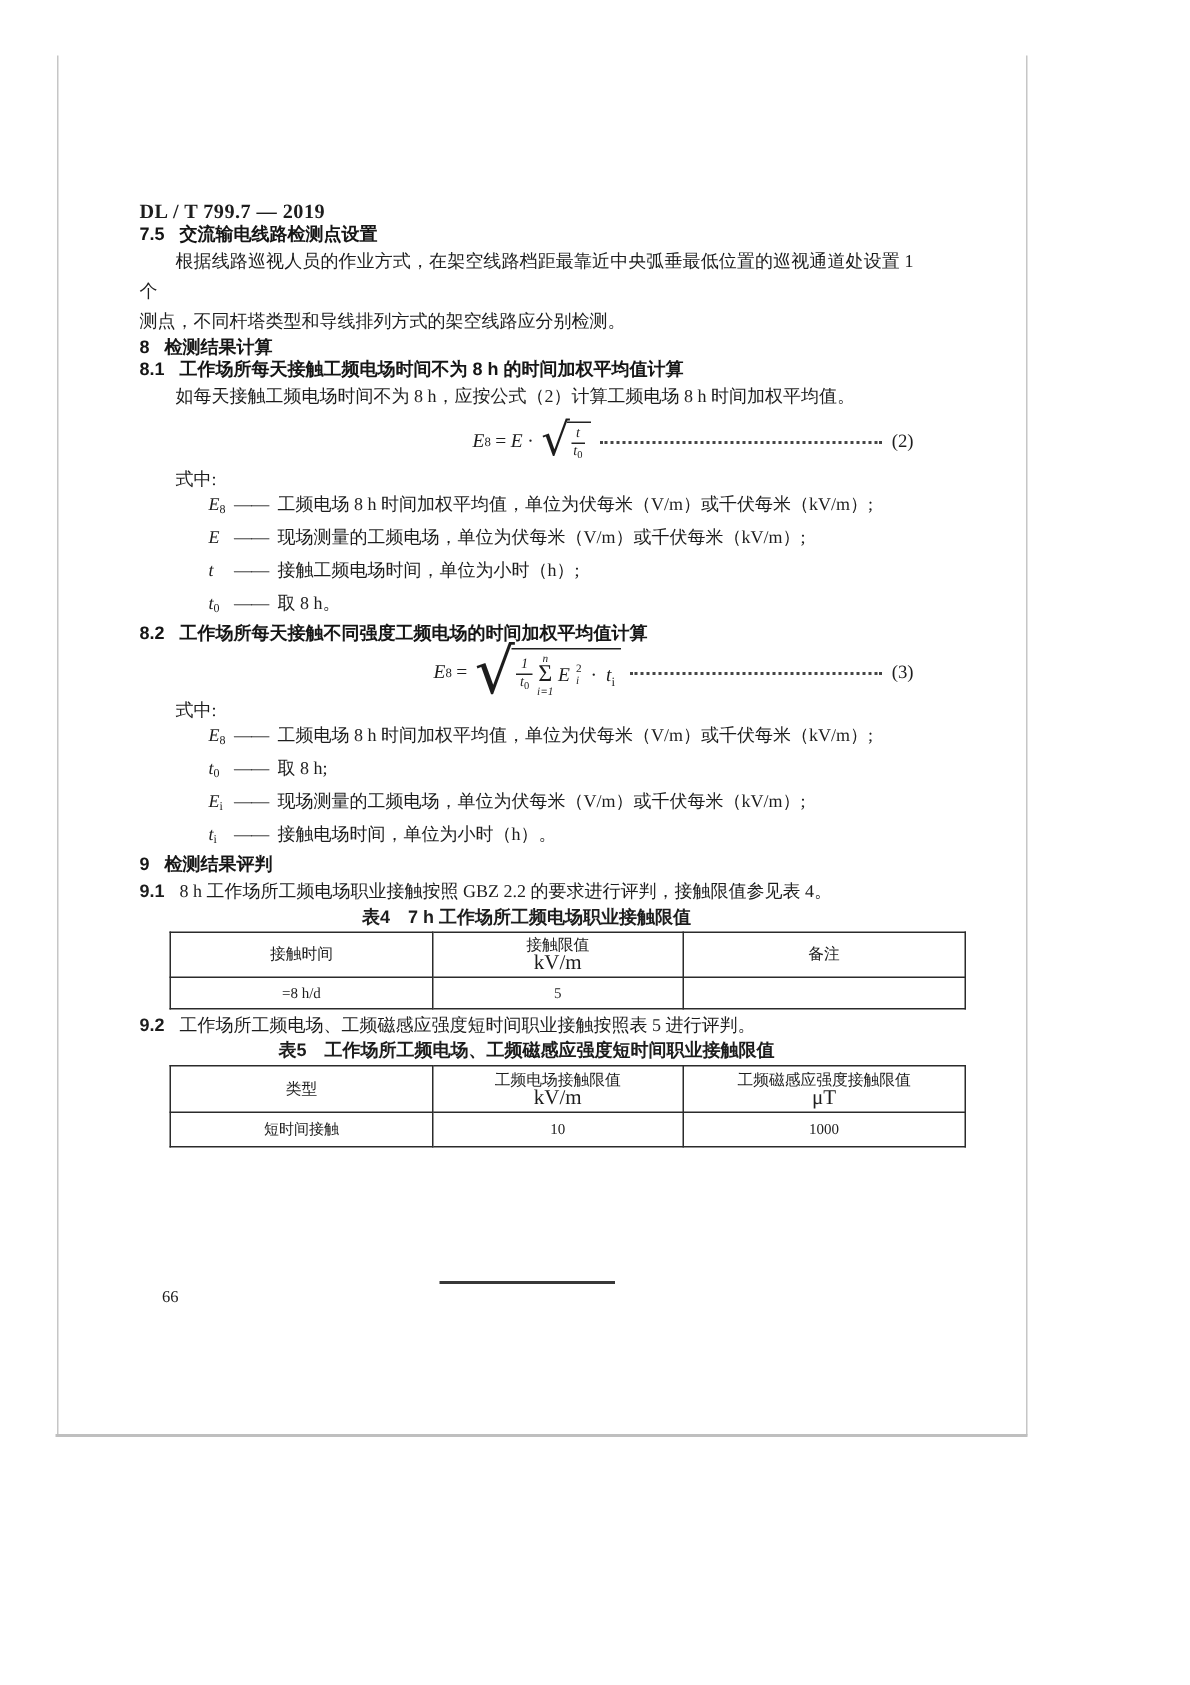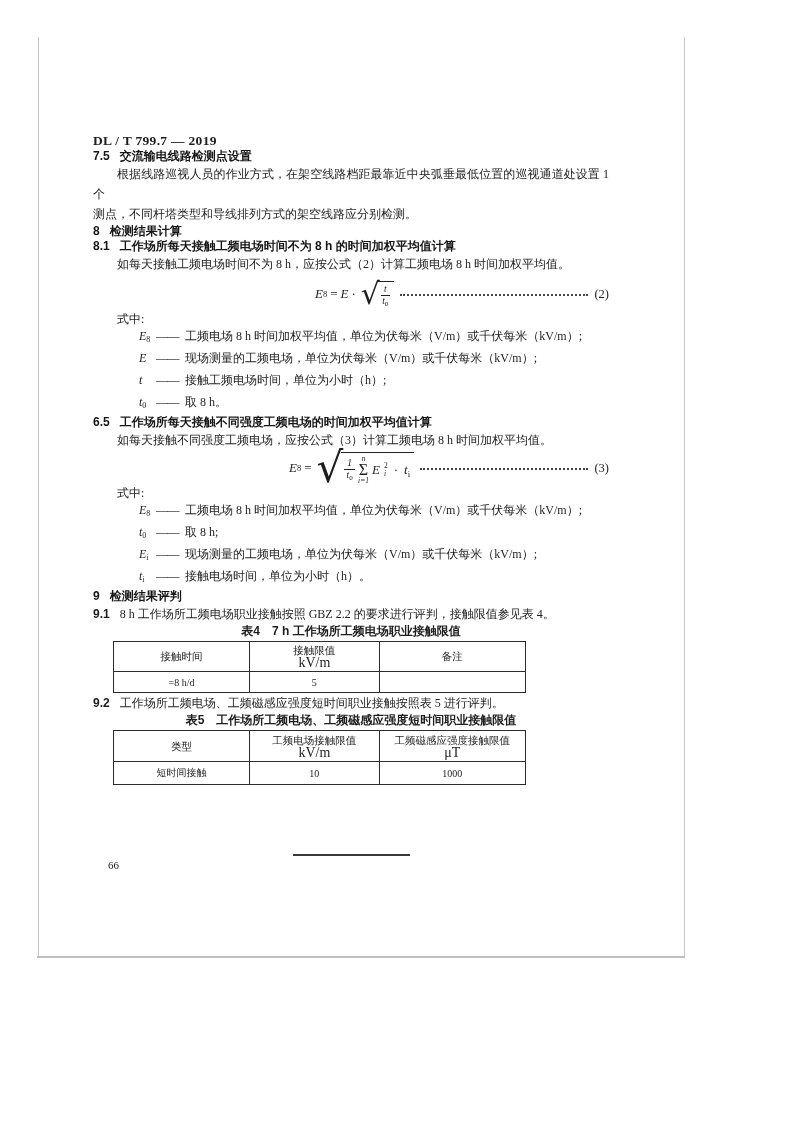--- a/index.html
+++ b/index.html
@@ -60,21 +60,21 @@
   .defs{margin:0 0 0 46px;}
   .def-item{font-size:12px;line-height:18px;white-space:nowrap;}
   .def-item .sym{display:inline-block;width:17px;font-style:italic;}
   .def-item .sym sub{font-size:8px;font-style:normal;vertical-align:-2px;}
   .def-item .dash{letter-spacing:-.5px;margin-right:6px;}
 
   .tbl-caption{margin:0;text-align:center;font-family:"Liberation Sans","DejaVu Sans",sans-serif;
     font-weight:bold;font-size:12px;line-height:15px;}
   .tbl-caption .capnum{margin-right:12px;}
 
-  table.std{border-collapse:collapse;margin-left:20px;width:413px;table-layout:fixed;
+  table.std{border-collapse:collapse;margin-left:20px;width:531px;table-layout:fixed;
     border:1.6px solid #2b2b2b;font-size:10px;}
   table.std th,table.std td{border:1px solid #2b2b2b;text-align:center;vertical-align:middle;
     font-weight:normal;padding:0 2px;overflow:hidden;}
   table.std col.c1{width:33%;} table.std col.c2{width:31.5%;} table.std col.c3{width:35.5%;}
   table.std th{font-size:10.5px;line-height:13px;}
   table.std th .unit{display:block;font-size:14px;line-height:12px;}
   #table4 th{height:29px;} #table4 td{height:20px;}
   #table5 th{height:30px;} #table5 td{height:22px;}
   #table4 td.remark{white-space:nowrap;letter-spacing:-.2px;}
 
@@ -141,23 +141,22 @@
     </div>
     <div class="def-item">
       <span class="sym"><i>t</i><sub></sub></span><span class="dash">——</span><span>接触工频电场时间，单位为小时（h）;</span>
     </div>
     <div class="def-item">
       <span class="sym"><i>t</i><sub>0</sub></span><span class="dash">——</span><span>取 8 h。</span>
     </div>
   </div>
 
   <h3 class="clause mt2">
-    <span class="cnum">6.5</span><span>工作场所每天接触不同强度工频电场的时间加权平均值计算</span>
-  </h3>
-  <p class="body indent mt10">如每天接触不同强度工频电场，应按公式（3）计算工频电场 8 h 时间加权平均值。</p>
+    <span class="cnum">8.2</span><span>工作场所每天接触不同强度工频电场的时间加权平均值计算</span>
+  </h3>
 
   <div class="equation f3">
     <span class="eq-indent3"></span>
     <span class="math">
       <i>E</i>
         <sub>8</sub>
         <span class="op">=</span>
         <span class="sqrt">
           <span class="rad">√</span>
           <span class="under">

